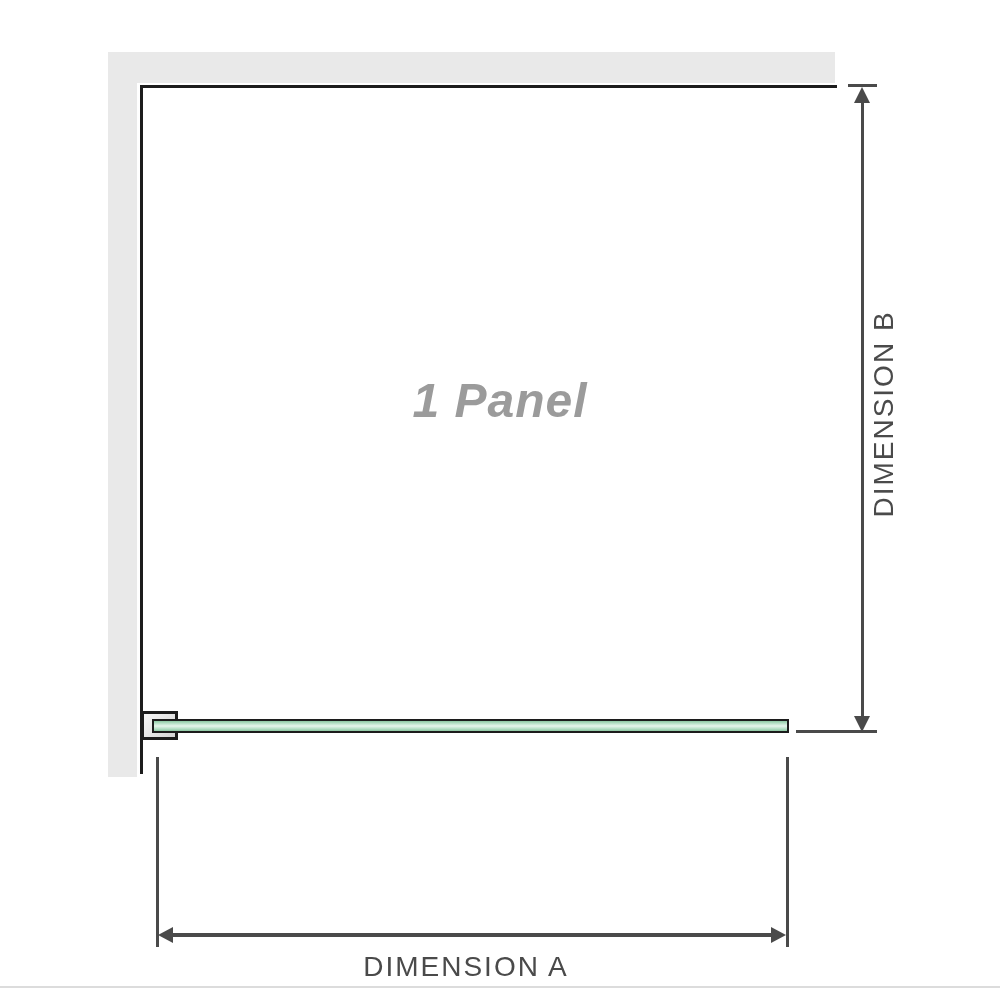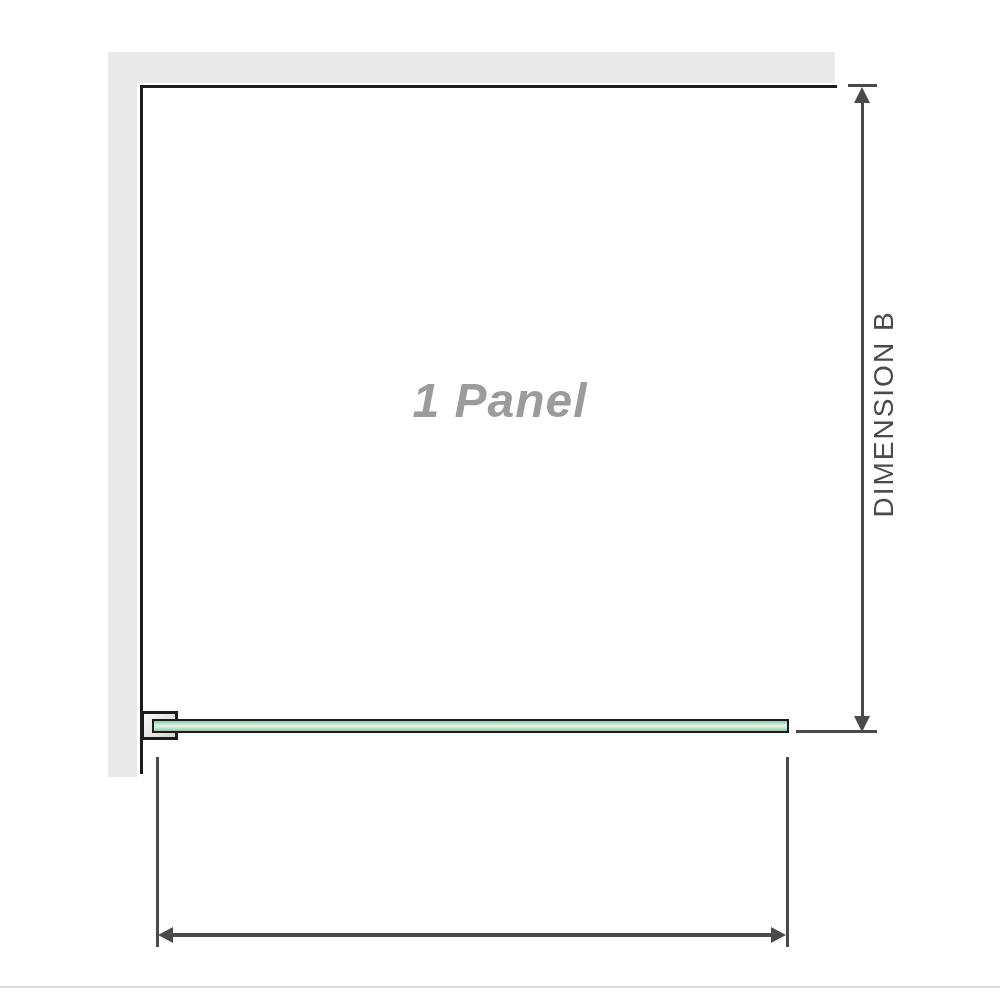--- a/index.html
+++ b/index.html
@@ -153,16 +153,17 @@
   <div class="abs dim dimb-line"></div>
   <div class="abs arrow arrow-up"></div>
   <div class="abs arrow arrow-down"></div>
   <div class="abs dim-label dimb-label">DIMENSION B</div>
 
   <div class="abs dim dima-tick-left"></div>
   <div class="abs dim dima-tick-right"></div>
   <div class="abs dim dima-line"></div>
   <div class="abs arrow arrow-left"></div>
   <div class="abs arrow arrow-right"></div>
+  <div class="abs dim-label dima-label">DIMENSION A</div>
 
   <div class="abs separator"></div>
 
 </div>
 
 </body></html>

